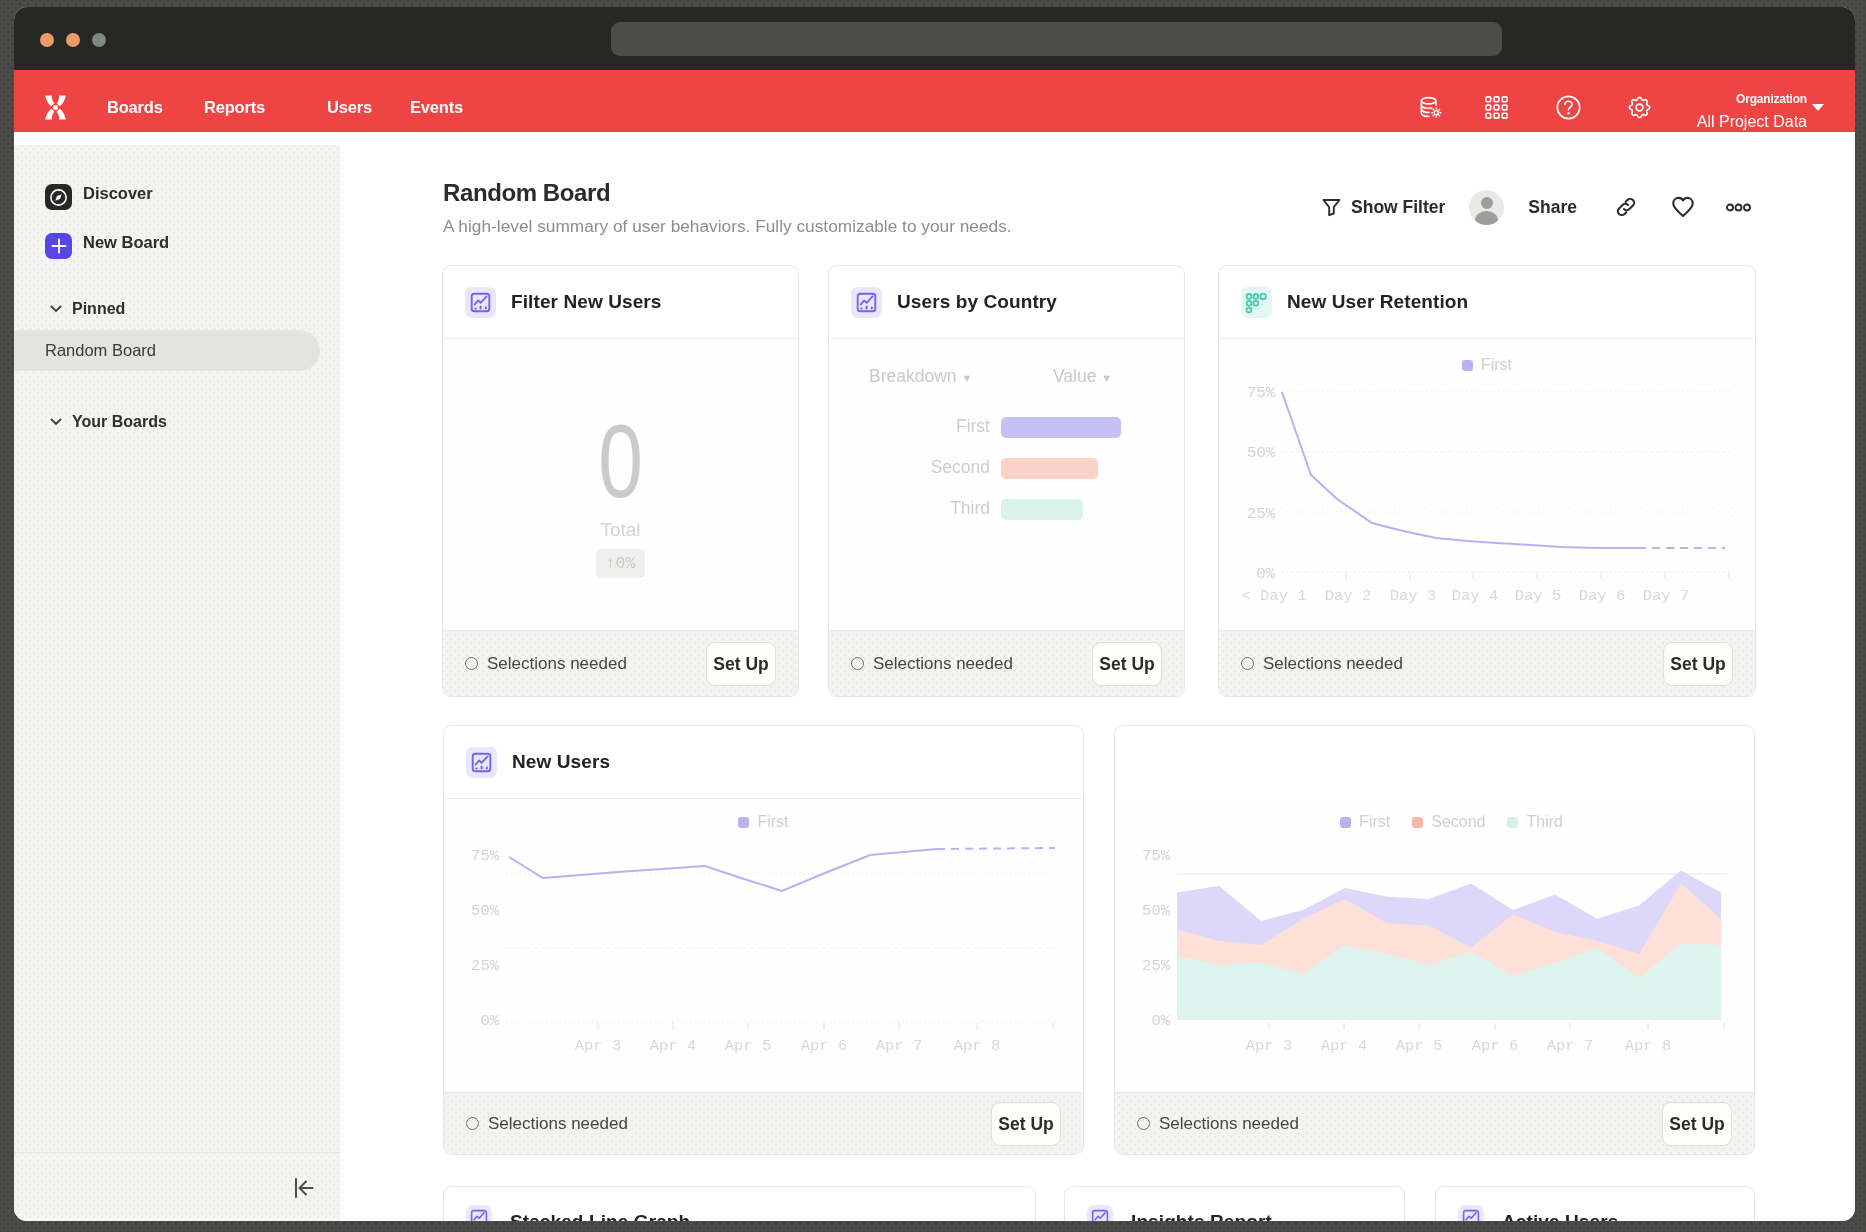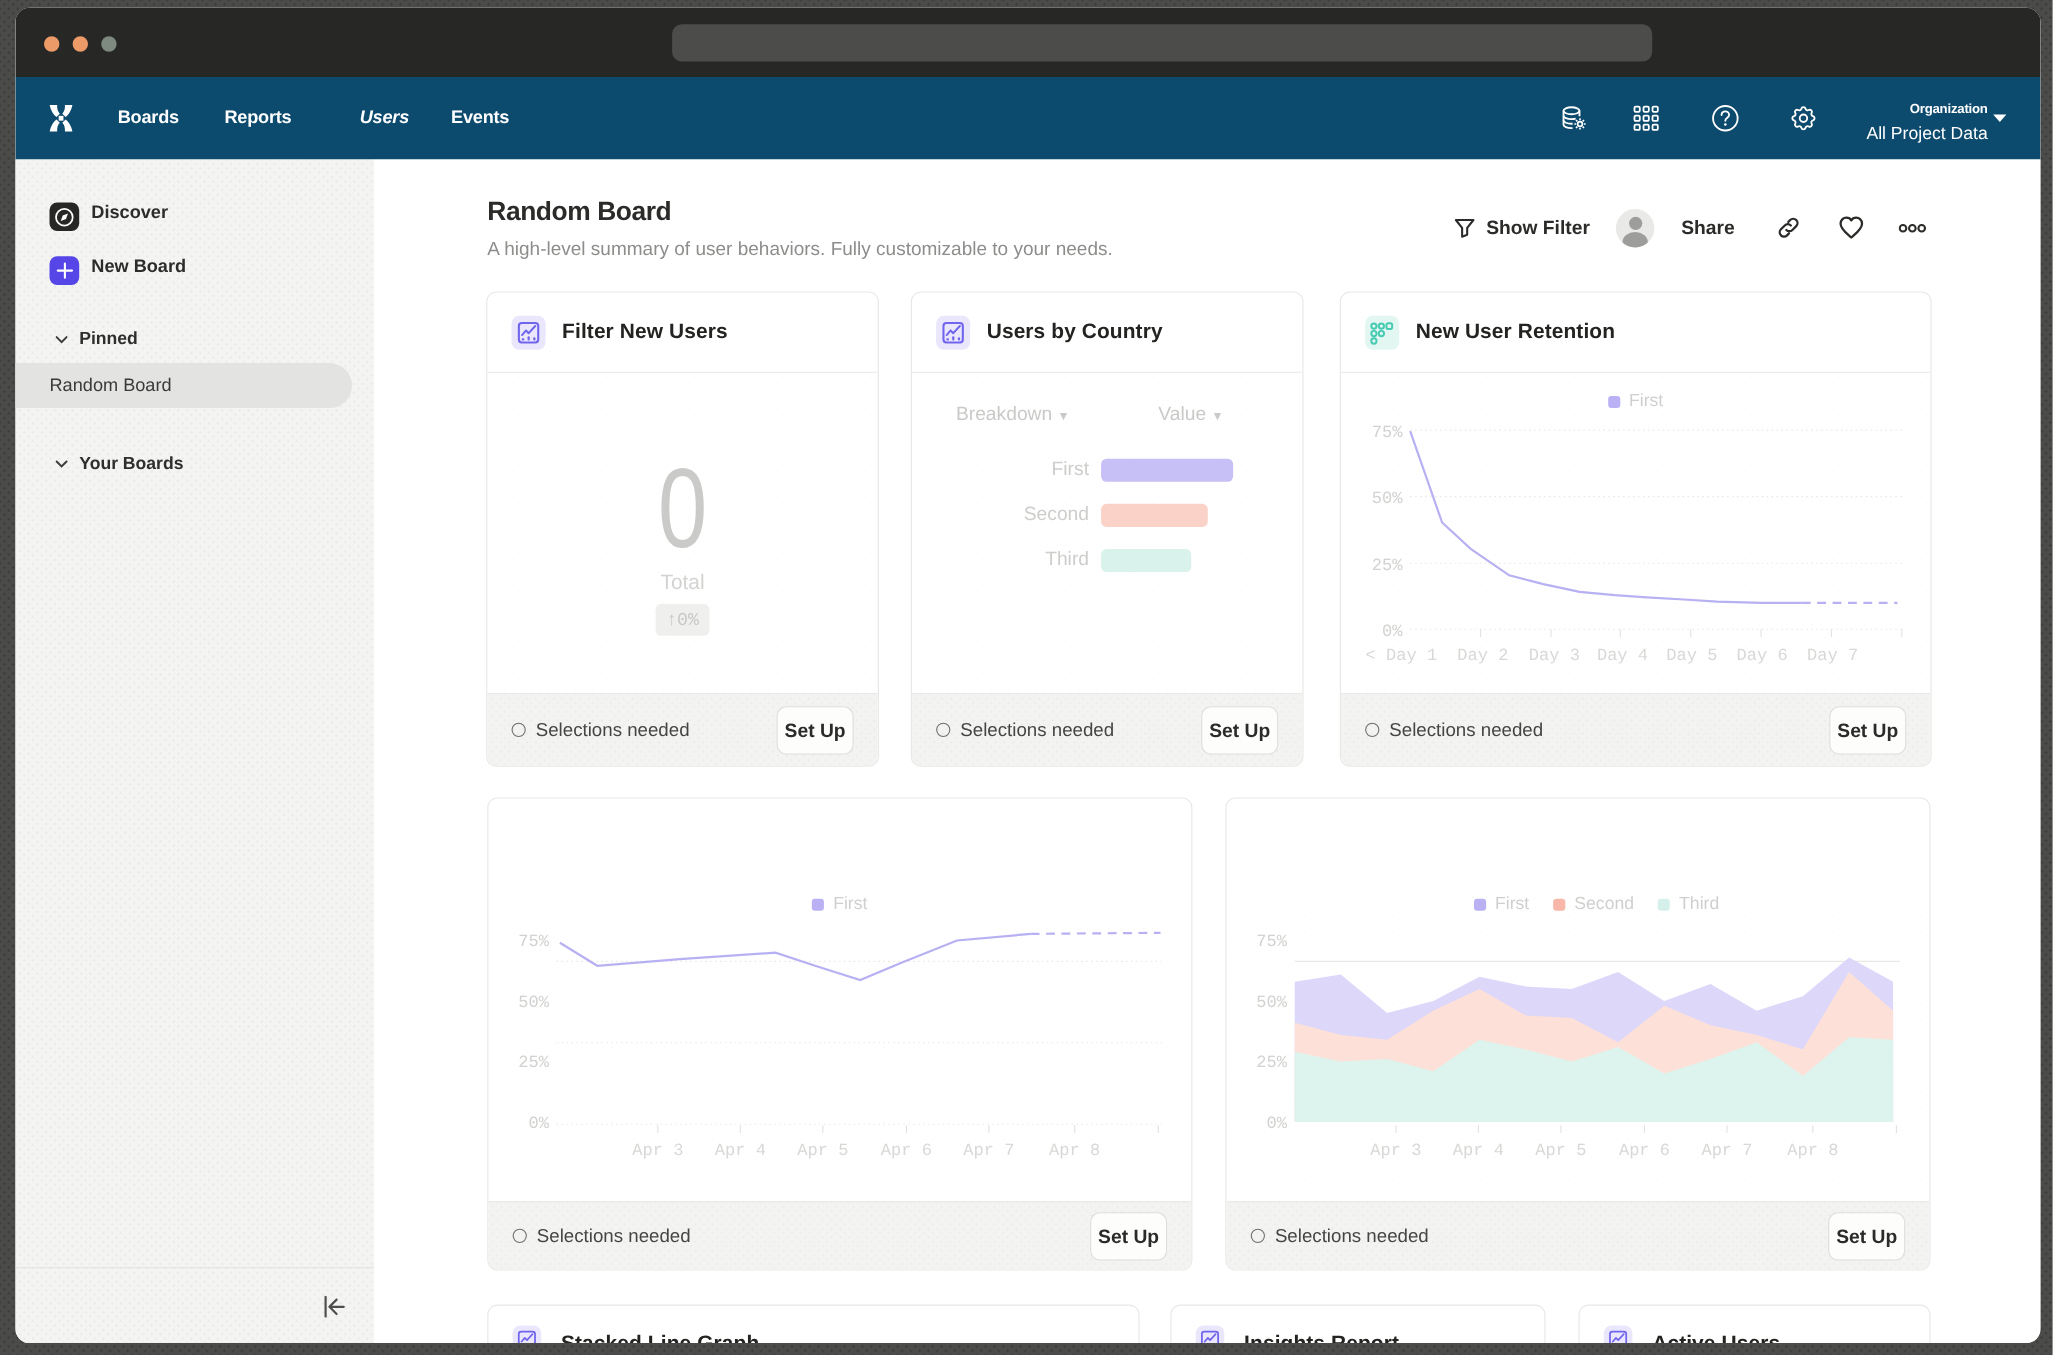--- a/index.html
+++ b/index.html
@@ -6,21 +6,21 @@
 html,body { width:1866px; height:1232px; overflow:hidden; }
 body { background:#4b4b49; font-family:"Liberation Sans", sans-serif; position:relative;
   background-image: radial-gradient(circle, rgba(20,20,18,0.28) 0.9px, transparent 1.15px), radial-gradient(circle, rgba(20,20,18,0.28) 0.9px, transparent 1.15px);
   background-size:8px 8px; background-position:0 0, 4px 4px; }
 #win { position:absolute; left:14px; top:7px; width:1841px; height:1214px; border-radius:13px; background:#fff; overflow:hidden; }
 
 #titlebar { position:absolute; left:0; top:0; width:100%; height:63px; background:#272726; }
 .tdot { position:absolute; top:26px; width:14px; height:14px; border-radius:50%; }
 #urlbar { position:absolute; left:597px; top:15px; width:891px; height:34px; border-radius:9px; background:#4c4c4b; }
 
-#nav { position:absolute; left:0; top:63px; width:100%; height:75px; background:#0c4a6e; }
+#nav { position:absolute; left:0; top:63px; width:100%; height:62px; background:#ef4444; }
 .navitem { position:absolute; top:0; height:75px; line-height:75px; color:#fff; font-size:16.5px; font-weight:700; letter-spacing:-0.2px; }
 #searchbox { position:absolute; left:621px; top:22px; width:597px; height:46px; border-radius:9px; background:#4338cd; color:#cfcbf6; font-size:18px; line-height:46px; }
 .navicon { position:absolute; top:24px; width:27px; height:27px; }
 #orgblock { position:absolute; right:48px; top:17px; text-align:right; color:#fff; }
 #orgblock .l1 { font-size:12px; font-weight:700; line-height:24px; letter-spacing:-0.2px; }
 #orgblock .l2 { font-size:16px; line-height:22px; }
 #orgcaret { position:absolute; right:31px; top:34px; width:0; height:0; border-left:6px solid transparent; border-right:6px solid transparent; border-top:7px solid #fff; }
 
 #sidebar { position:absolute; left:0; top:138px; width:326px; height:1076px; background:#f4f4f2;
   background-image: radial-gradient(circle, rgba(80,80,78,0.07) 0.85px, transparent 1.05px), radial-gradient(circle, rgba(80,80,78,0.07) 0.85px, transparent 1.05px);
@@ -79,21 +79,21 @@
         <path d="M3,24.6 L9.6,24.6 C9.4,21.5 10,19 11.9,17 L9,14.1 C6.2,16.1 4.1,19.6 3,24.6 Z"></path>
         <path d="M23,24.6 L16.4,24.6 C16.6,21.5 16,19 14.1,17 L17,14.1 C19.8,16.1 21.9,19.6 23,24.6 Z"></path>
         <rect x="10.9" y="10.9" width="4.2" height="4.2"></rect>
       </g>
     </svg>
     <div class="navitem" style="left:93px;">Boards</div>
     <div class="navitem" style="left:190px;">Reports</div>
     <svg style="position:absolute;left:261px;top:103px;" width="14" height="9" viewBox="0 0 14 9">
         <path d="M2 2 L7 7 L12 2" fill="none" stroke="#fff" stroke-width="2" stroke-linecap="round" stroke-linejoin="round"></path>
       </svg>
-    <div class="navitem" style="left:313px;font-style:italic;">Users</div>
+    <div class="navitem" style="left:313px;">Users</div>
     <div class="navitem" style="left:396px;">Events</div>
     <svg class="navicon" style="left:1403px;" width="29" height="29" viewBox="0 0 29 29">
       <g fill="none" stroke="#fff" stroke-width="1.8">
         <ellipse cx="12.5" cy="7.2" rx="7.8" ry="3.4"></ellipse>
         <path d="M4.7 7.2 V20.8 C4.7 22.7 8.2 24.2 12.5 24.2 L13.5 24.2"></path>
         <path d="M20.3 7.2 V12.5"></path>
         <path d="M4.7 12 C4.7 13.9 8.2 15.4 12.5 15.4 C14 15.4 15.4 15.2 16.6 14.9"></path>
         <path d="M4.7 16.5 C4.7 18.4 8.2 19.9 12.5 19.9 L13.6 19.9"></path>
       </g>
       <g fill="none" stroke="#fff" stroke-width="1.6">
@@ -340,20 +340,30 @@
           <text x="154" y="324">Apr 3</text>
             <text x="229" y="324">Apr 4</text>
             <text x="304" y="324">Apr 5</text>
             <text x="380" y="324">Apr 6</text>
             <text x="455" y="324">Apr 7</text>
             <text x="533" y="324">Apr 8</text>
         </g>
         <path d="M65 131 L99 152 L174 146 L261 140 L297 152 L338 165 L376 149 L426 129 L493 123" fill="none" stroke="#b7b0f2" stroke-width="2"></path>
         <path d="M493 123 L611 122" fill="none" stroke="#b7b0f2" stroke-width="2" stroke-dasharray="8 6"></path>
       </svg>
+      <div class="chead">
+          <div class="cicon"><svg width="31" height="31" viewBox="0 0 31 31">
+              <rect x="6.7" y="6.7" width="17.6" height="17.6" rx="2.6" fill="none" stroke="#7165ee" stroke-width="1.9"></rect>
+              <path d="M9.6 17.6 L13.2 13.4 L15.6 15.9 L21.6 9.4" fill="none" stroke="#7165ee" stroke-width="1.8" stroke-linecap="round" stroke-linejoin="round"></path>
+              <rect x="9.3" y="20.6" width="2.4" height="1.9" rx="0.8" fill="#7165ee"></rect>
+              <rect x="14.6" y="18.7" width="2" height="3.8" rx="0.9" fill="#7165ee"></rect>
+              <rect x="19.8" y="19.6" width="2" height="2.9" rx="0.9" fill="#7165ee"></rect>
+            </svg></div>
+          <div class="ctitle">New Users</div>
+        </div>
       <div class="cfoot" style="height:62px;">
           <div class="selneed">
             <div class="circ"></div>
             <div class="t">Selections needed</div>
           </div>
           <div class="setup">Set Up</div>
         </div>
     </div>
     <div class="card" style="left:774px; top:580px; width:641px; height:430px;">
       <div class="cbody"></div>

